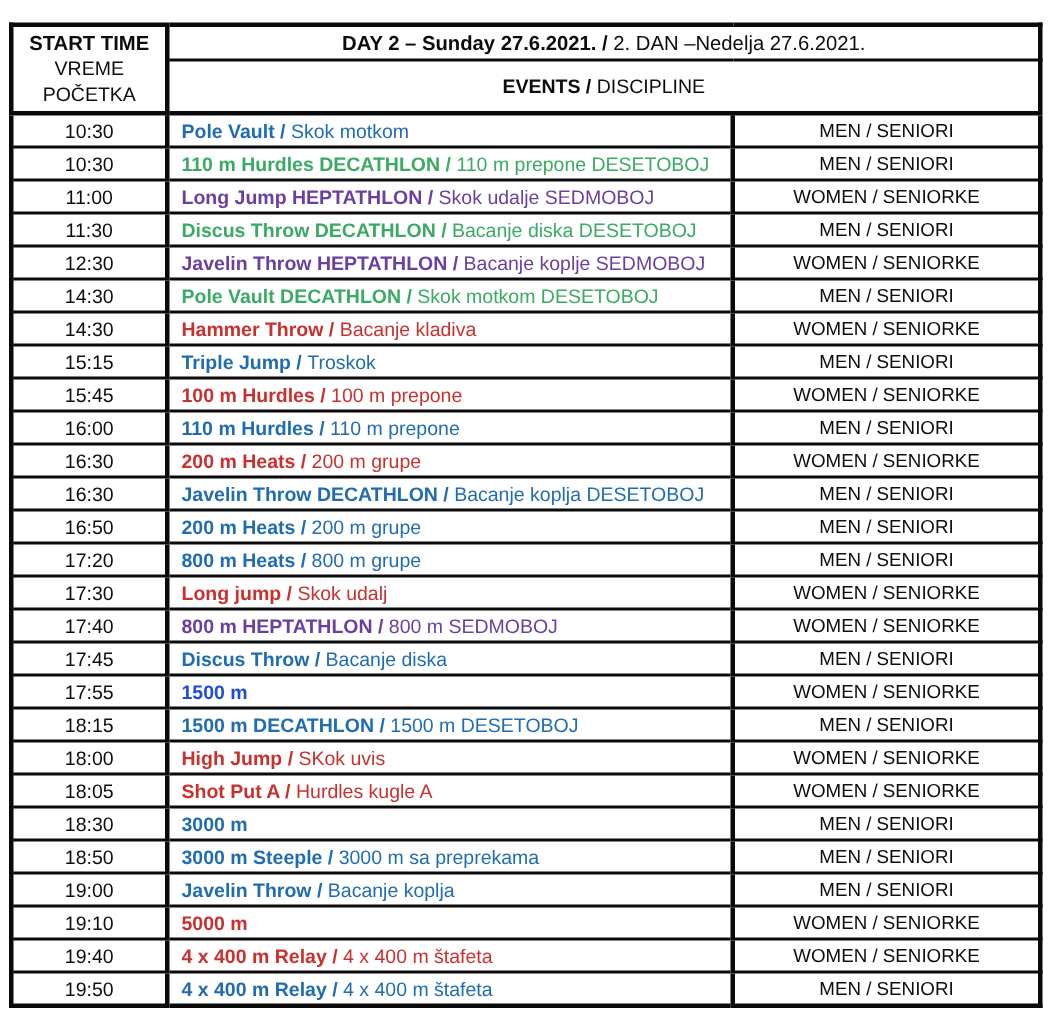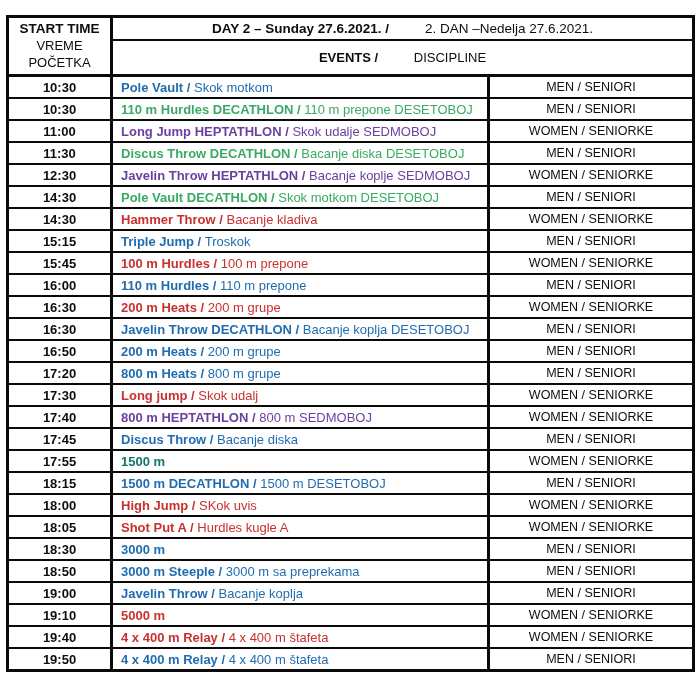--- a/index.html
+++ b/index.html
@@ -54,28 +54,28 @@
   }
   th.events-cell {
     height: 33px;
     font-size: 13px;
     text-align: center;
     vertical-align: middle;
     border-bottom: 3px solid #0a0a0a;
     font-weight: normal;
   }
   .bold-seg { font-weight: bold; }
-  .reg-seg  { font-weight: normal; padding-left: 32px; }
+  .reg-seg  { font-weight: normal; }
 
   
   td.time-cell {
     height: 20px;
     text-align: center;
     vertical-align: middle;
-    font-weight: bold;
+    font-weight: normal;
     font-size: 13px;
     border-right: 3px solid #0a0a0a;
   }
   td.event-cell {
     text-align: left;
     vertical-align: middle;
     font-size: 13px;
     padding-left: 8px;
   }
   td.gender-cell {
@@ -196,21 +196,21 @@
           <td class="event-cell" style="color: rgb(106, 63, 160);"><span class="event-bold">800 m HEPTATHLON / </span><span class="event-reg">800 m SEDMOBOJ</span></td>
           <td class="gender-cell">WOMEN / SENIORKE</td>
         </tr>
         <tr>
           <td class="time-cell">17:45</td>
           <td class="event-cell" style="color: rgb(31, 108, 176);"><span class="event-bold">Discus Throw / </span><span class="event-reg">Bacanje diska</span></td>
           <td class="gender-cell">MEN / SENIORI</td>
         </tr>
         <tr>
           <td class="time-cell">17:55</td>
-          <td class="event-cell" style="color: #0f766e;"><span class="event-bold">1500 m</span></td>
+          <td class="event-cell" style="color: #1d4ed8;"><span class="event-bold">1500 m</span></td>
           <td class="gender-cell">WOMEN / SENIORKE</td>
         </tr>
         <tr>
           <td class="time-cell">18:15</td>
           <td class="event-cell" style="color: rgb(31, 108, 176);"><span class="event-bold">1500 m DECATHLON / </span><span class="event-reg">1500 m DESETOBOJ</span></td>
           <td class="gender-cell">MEN / SENIORI</td>
         </tr>
         <tr>
           <td class="time-cell">18:00</td>
           <td class="event-cell" style="color: rgb(200, 49, 46);"><span class="event-bold">High Jump / </span><span class="event-reg">SKok uvis</span></td>

